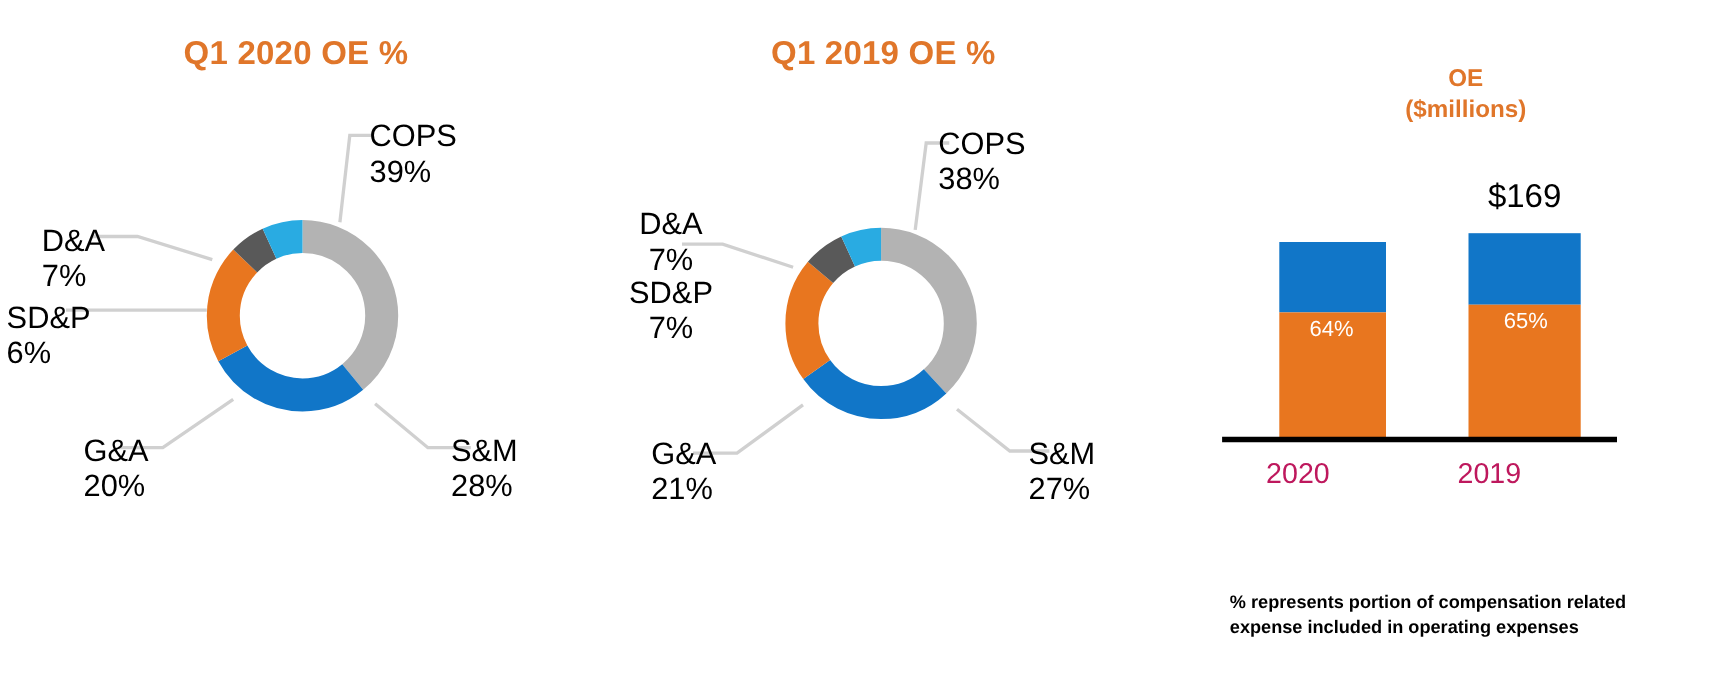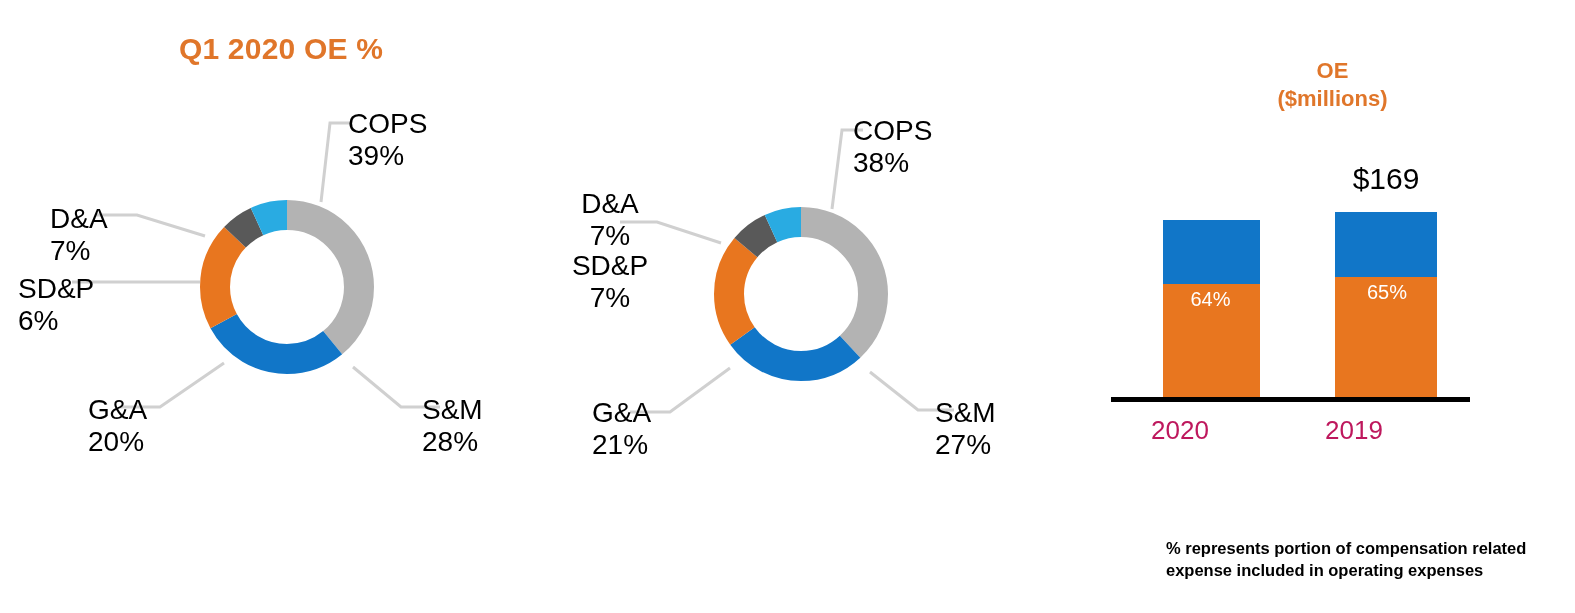--- a/index.html
+++ b/index.html
@@ -10,21 +10,21 @@
   body {
     width: 1575px;
     height: 613px;
     position: relative;
     overflow: hidden;
     font-family: "Liberation Sans", sans-serif;
     color: #000000;
   }
 
   .panel { position: absolute; top: 0; height: 613px; }
-  #donut-panel-2020 { left: 12px;    width: 530px; }
+  #donut-panel-2020 { left: 0;    width: 530px; }
   #donut-panel-2019 { left: 530px; width: 560px; }
   #bar-panel       { left: 1090px; width: 485px; }
 
   .donut-title {
     position: absolute;
     top: 30px;
     left: 0;
     width: 100%;
     text-align: center;
     font-size: 30px;
@@ -89,21 +89,21 @@
   .footnote {
     position: absolute;
     left: 28px;
     top: 538px;
     width: 420px;
     font-size: 16.5px;
     line-height: 1.33;
     color: #000000;
     font-weight: bold;
   }
-  .footnote span { display: block; margin-left: 48px; }
+  .footnote span { display: block; }
 </style>
 </head>
 <body>
 
 <div class="panel" id="donut-panel-2020">
 
   <div class="donut-title">Q1 2020 OE %</div>
 
   <svg class="donut-svg" width="530" height="613" viewBox="0 0 530 613">
 
@@ -151,20 +151,21 @@
   </div>
 
   <div class="callout ta-left" style="left:38px; top:183px;">
     <span>D&amp;A</span>
     <span class="cl-val">7%</span>
   </div>
 </div>
 
 <div class="panel" id="donut-panel-2019">
 
+  <div class="donut-title">Q1 2019 OE %</div>
 
   <svg class="donut-svg" width="560" height="613" viewBox="0 0 560 613">
 
     <polyline fill="none" stroke="#D0D0D0" stroke-width="3" points="302,209 312,130 333,130"></polyline>
     <polyline fill="none" stroke="#D0D0D0" stroke-width="3" points="191,243 127,222 90,222"></polyline>
     <polyline fill="none" stroke="#D0D0D0" stroke-width="3" points="200,368 140,412 100,412"></polyline>
     <polyline fill="none" stroke="#D0D0D0" stroke-width="3" points="340,372 388,410 424,410"></polyline>
 
     <g transform="translate(271,294)">
       <g transform="rotate(-90)">

